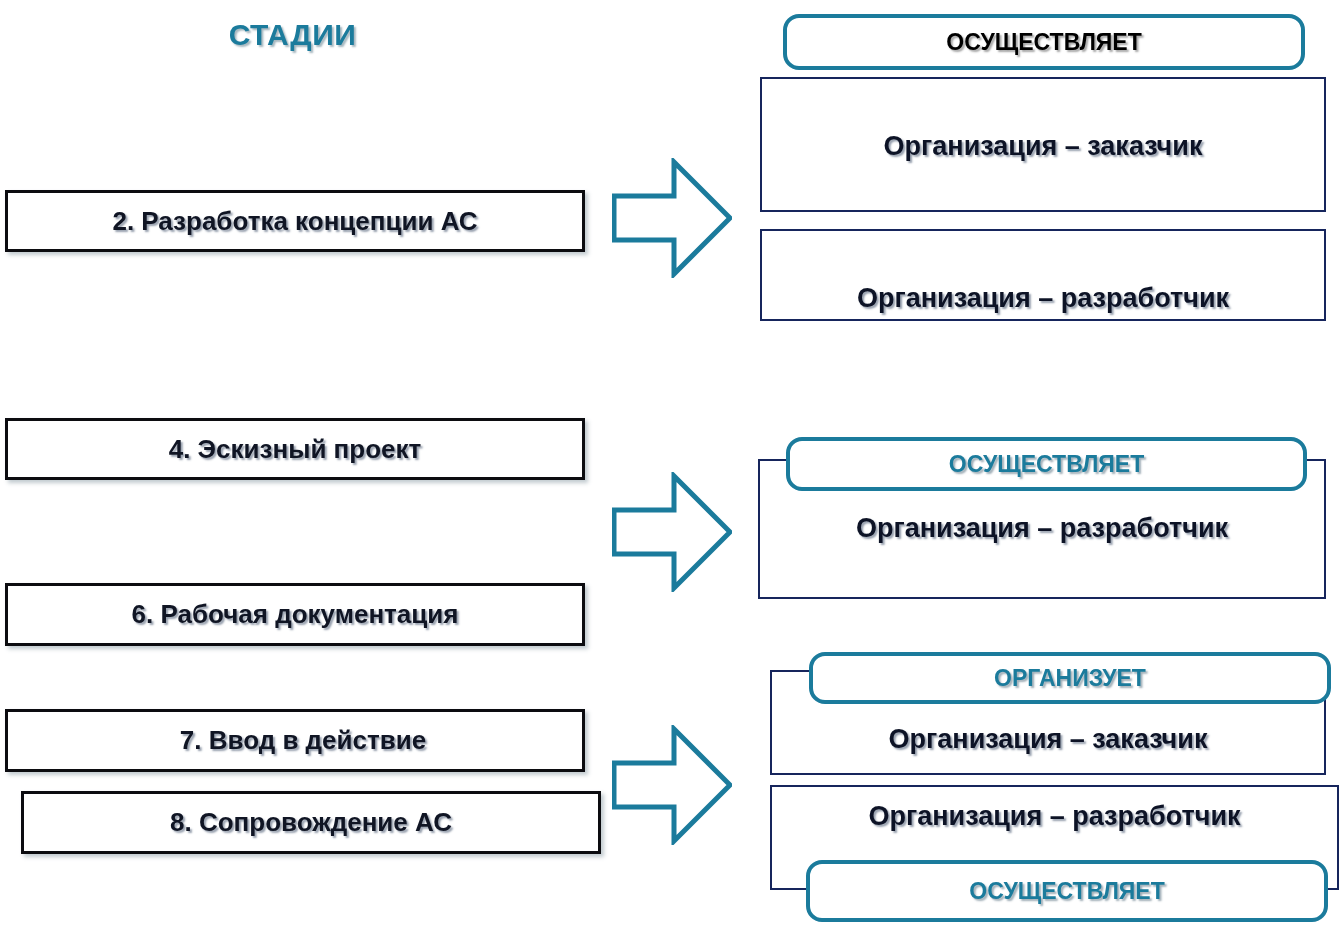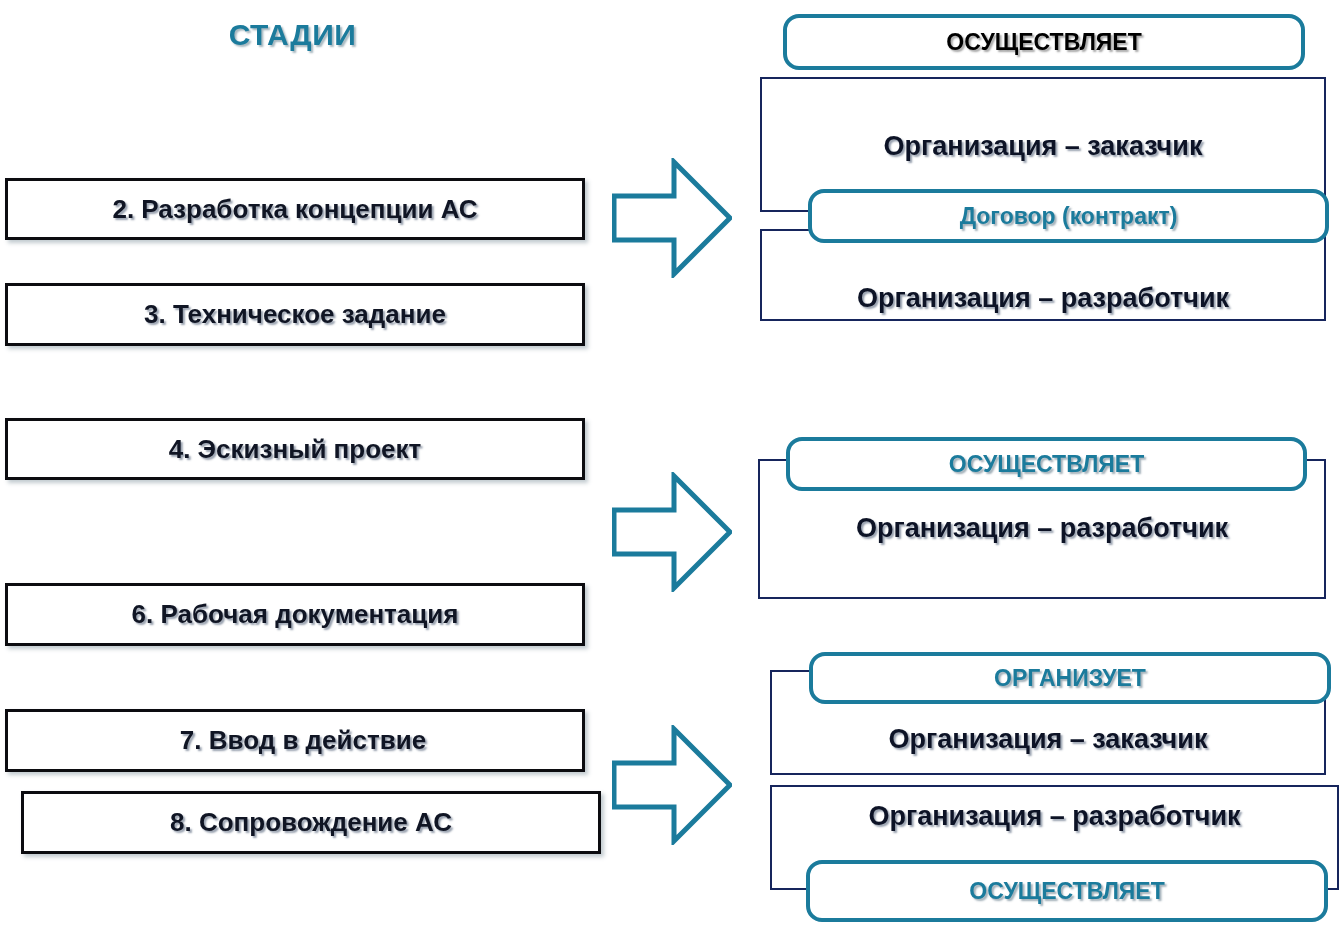--- a/index.html
+++ b/index.html
@@ -90,25 +90,22 @@
   .pill.black span { color: #000000; text-shadow: 2px 2px 2px rgba(150,150,150,0.85); }
   .pill.teal  span { color: #1b7b9c; }
 </style>
 </head>
 <body>
 
 <div id="canvas">
 
   <div class="col-title" style="top:18px;">СТАДИИ</div>
 
-  <div class="stage-box" style="left:5px; top:178px; width:580px; height:62px;">
+  <div class="stage-box" style="left:5px; top:190px; width:580px; height:62px;">
     <span>2. Разработка концепции АС</span>
-  </div>
-  <div class="stage-box" style="left:5px; top:283px; width:580px; height:63px;">
-    <span>3. Техническое задание</span>
   </div>
 
   <div class="stage-box" style="left:5px; top:418px; width:580px; height:62px;text-align:center;">
     <span>4. Эскизный проект</span>
   </div>
   <div class="stage-box" style="left:5px; top:583px; width:580px; height:63px;">
     <span>6. Рабочая документация</span>
   </div>
 
   <div class="stage-box" style="left:5px; top:709px; width:580px; height:63px;padding-left:16px;">
@@ -138,23 +135,20 @@
 
   <div class="navy-box label-top" style="left:760px; top:77px; width:566px; height:135px;">
     <span>Организация – заказчик</span>
   </div>
   <div class="navy-box label-top" style="left:760px; top:229px; width:566px; height:92px;">
     <span>Организация – разработчик</span>
   </div>
   <div class="pill black" style="left:783px; top:14px; width:522px; height:56px;">
     <span>ОСУЩЕСТВЛЯЕТ</span>
   </div>
-  <div class="pill teal" style="left:808px; top:189px; width:521px; height:54px;">
-    <span>Договор (контракт)</span>
-  </div>
 
   <div class="navy-box label-top" style="left:758px; top:459px; width:568px; height:140px;">
     <span>Организация – разработчик</span>
   </div>
   <div class="pill teal" style="left:786px; top:437px; width:521px; height:54px;">
     <span>ОСУЩЕСТВЛЯЕТ</span>
   </div>
 
   <div class="navy-box label-top" style="left:770px; top:670px; width:556px; height:105px;">
     <span>Организация – заказчик</span>

